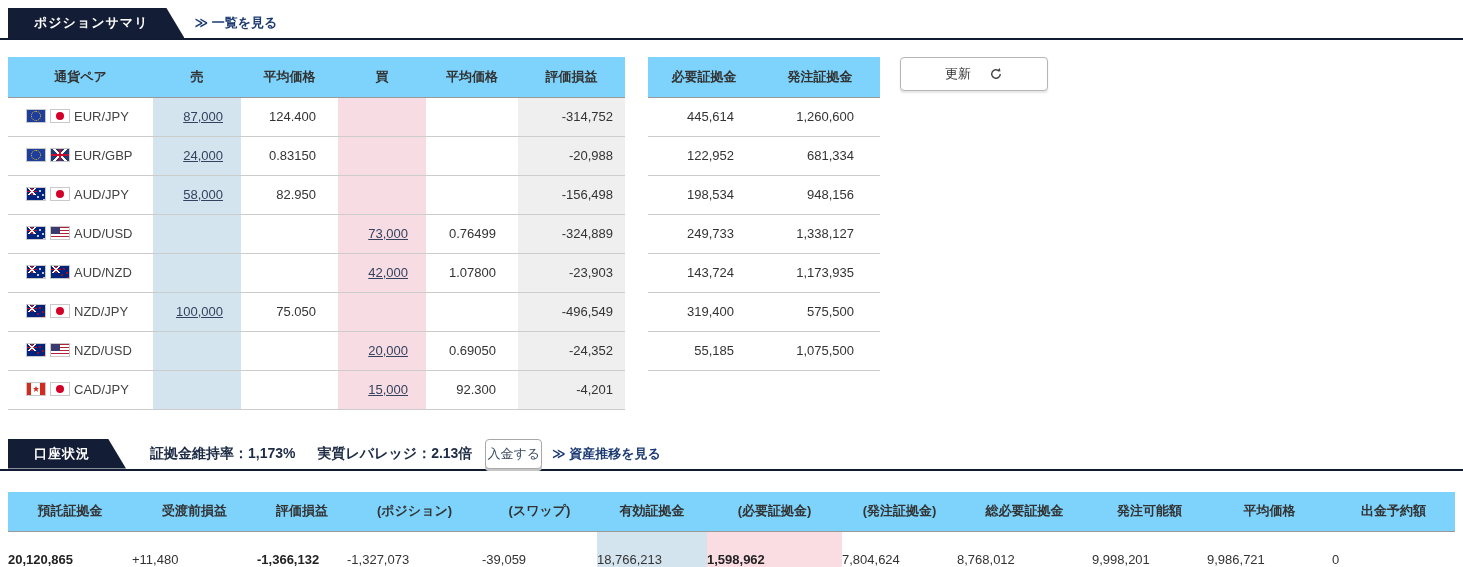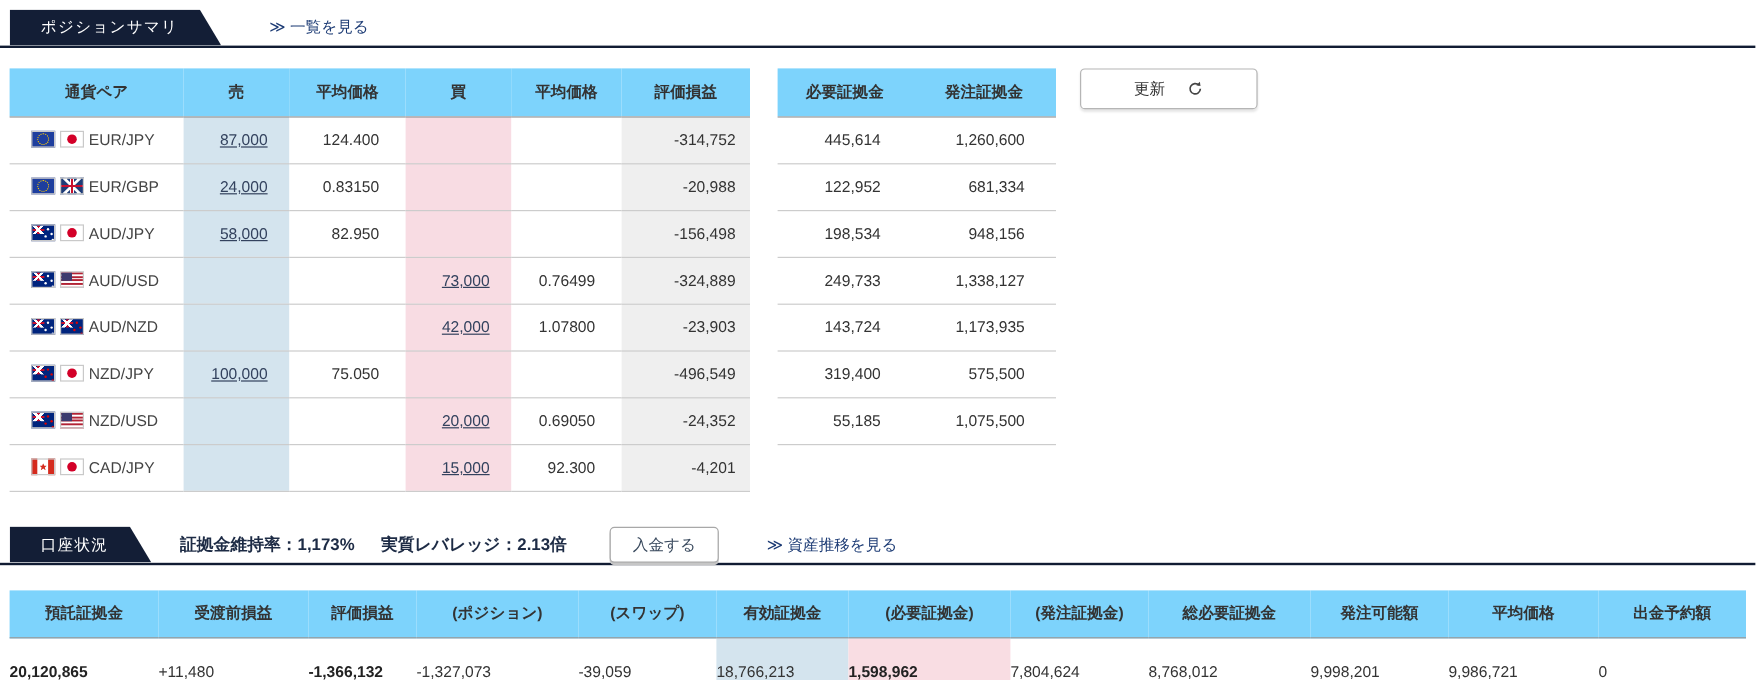--- a/index.html
+++ b/index.html
@@ -6,25 +6,25 @@
   html,body { background:#fff; }
   body {
     font-family:"Liberation Sans","DejaVu Sans",sans-serif;
     font-size:13px; color:#333; width:1463px; height:567px; overflow:hidden;
   }
   .page { padding:8px; }
 
   
   .section-head { display:flex; align-items:center; border-bottom:2px solid #111c33; margin:0 -8px; padding:0 8px; }
   .tab {
-    background:#131e36; color:#fff; font-weight:normal; height:30px; line-height:30px;
+    background:#131e36; color:#fff; font-weight:bold; height:30px; line-height:30px;
     padding:0 36px 0 26px; clip-path:polygon(0 0,calc(100% - 18px) 0,100% 100%,0 100%);
     letter-spacing:1px;
   }
-  .head-link { color:#1b3a74; font-weight:normal; text-decoration:none; margin-left:40px; cursor:pointer; }
+  .head-link { color:#1b3a74; font-weight:bold; text-decoration:none; margin-left:10px; cursor:pointer; }
 
   
   .summary-area { display:flex; align-items:flex-start; margin-top:17px; }
   table { border-collapse:collapse; table-layout:fixed; }
   th {
     background:#7dd3fc; color:#333; font-weight:bold; font-size:13px;
     height:40px; text-align:center; border-bottom:1px solid #999;
   }
   td { height:39px; border-bottom:1px solid #ccc; font-size:13px; }
 
@@ -82,21 +82,21 @@
       box-shadow:3px 4px 0 #d00,-2px 6px 0 #d00,4px 9px 0 #d00; }
   .flag-ca { background:linear-gradient(to right,#d52b1e 0 25%,#fff 25% 75%,#d52b1e 75% 100%); }
   .flag-ca::before { left:50%; top:50%; width:6px; height:6px; margin:-3px 0 0 -3px;
       background:#d52b1e; clip-path:polygon(50% 0,65% 35%,100% 35%,72% 60%,85% 100%,50% 75%,15% 100%,28% 60%,0 35%,35% 35%); }
 
   
   .account-head { margin-top:29px; }
   .acct-info { font-weight:bold; color:#1d2b45; font-size:14px; margin-left:24px; white-space:nowrap; }
   .acct-info + .acct-info { margin-left:22px; }
   .deposit-btn {
-    margin-left:36px; padding:5px 18px; background:#fff; border:1px solid #a8a8a8; border-radius:4px;
+    margin-left:13px; padding:5px 1px; background:#fff; border:1px solid #a8a8a8; border-radius:4px;
     box-shadow:0 2px 0 #c6c6c6; color:#3a4a5e; font-size:13px; cursor:pointer; font-family:inherit;
   }
   .acct-table { width:1447px; margin-top:21px; }
   .acct-table td { height:56px; text-align:left; padding-right:25px; }
   .acct-table td.bold { font-weight:bold; color:#222; }
   .acct-table td.bg-blue { background:#d4e4ee; }
   .acct-table td.bg-pink { background:#f9dde3; }
 
   .refresh-icon svg { display:block; }
 </style>

